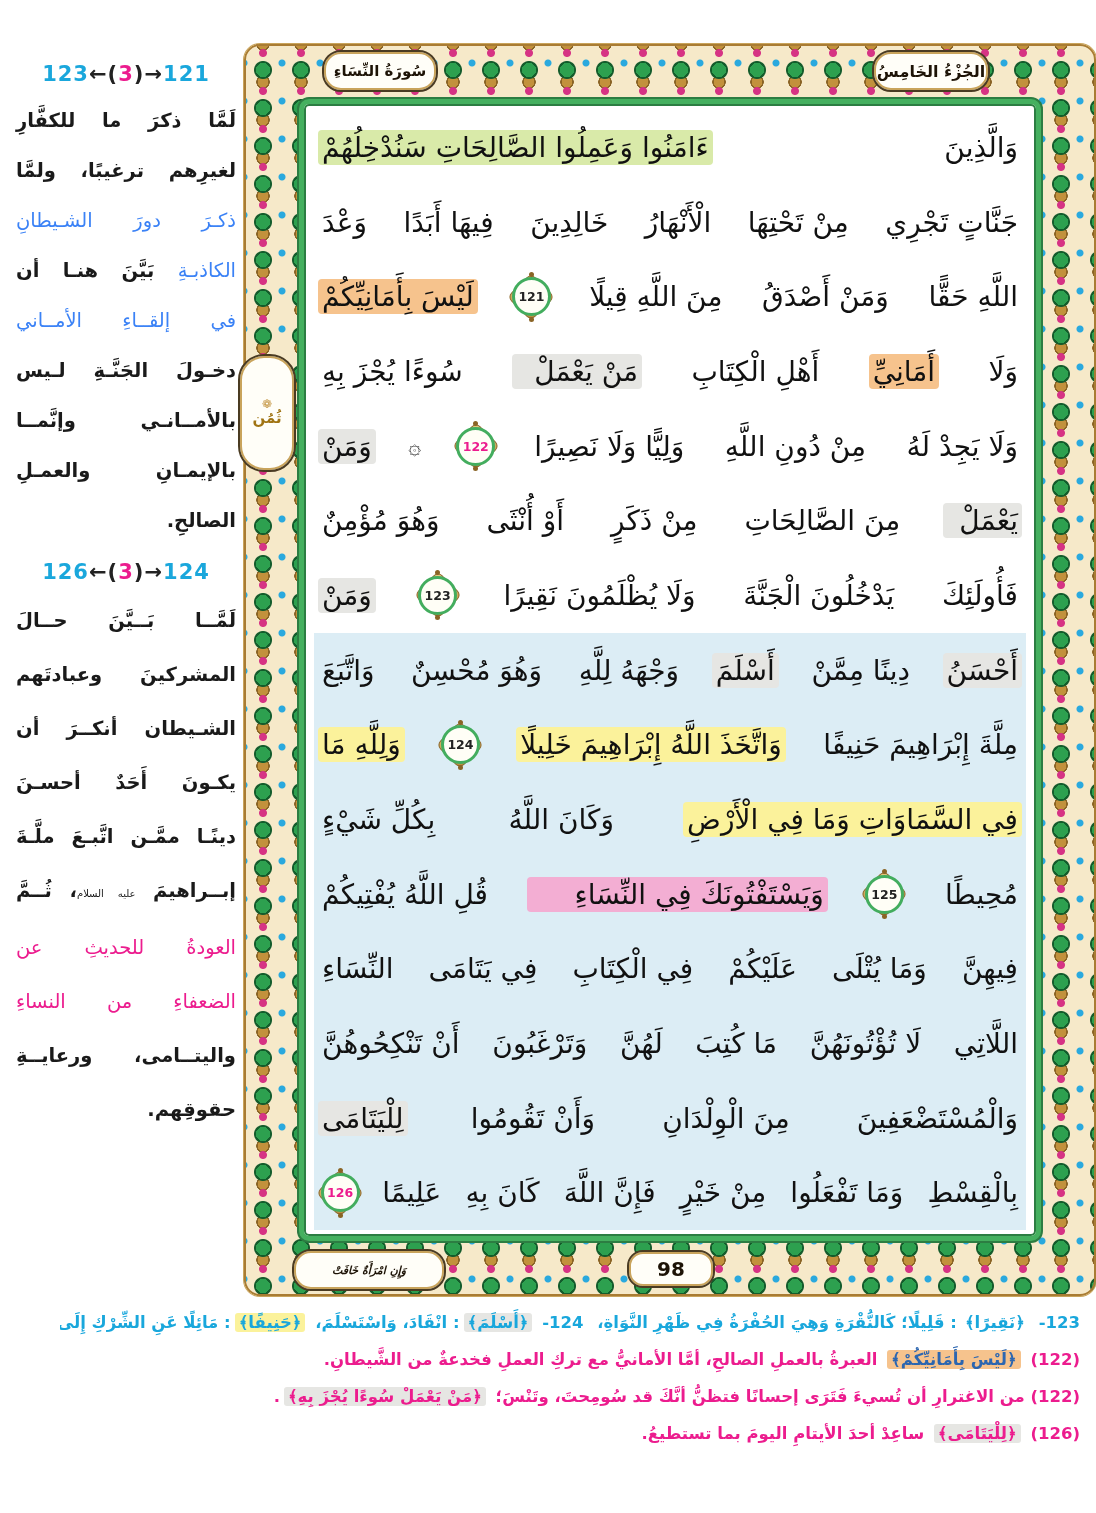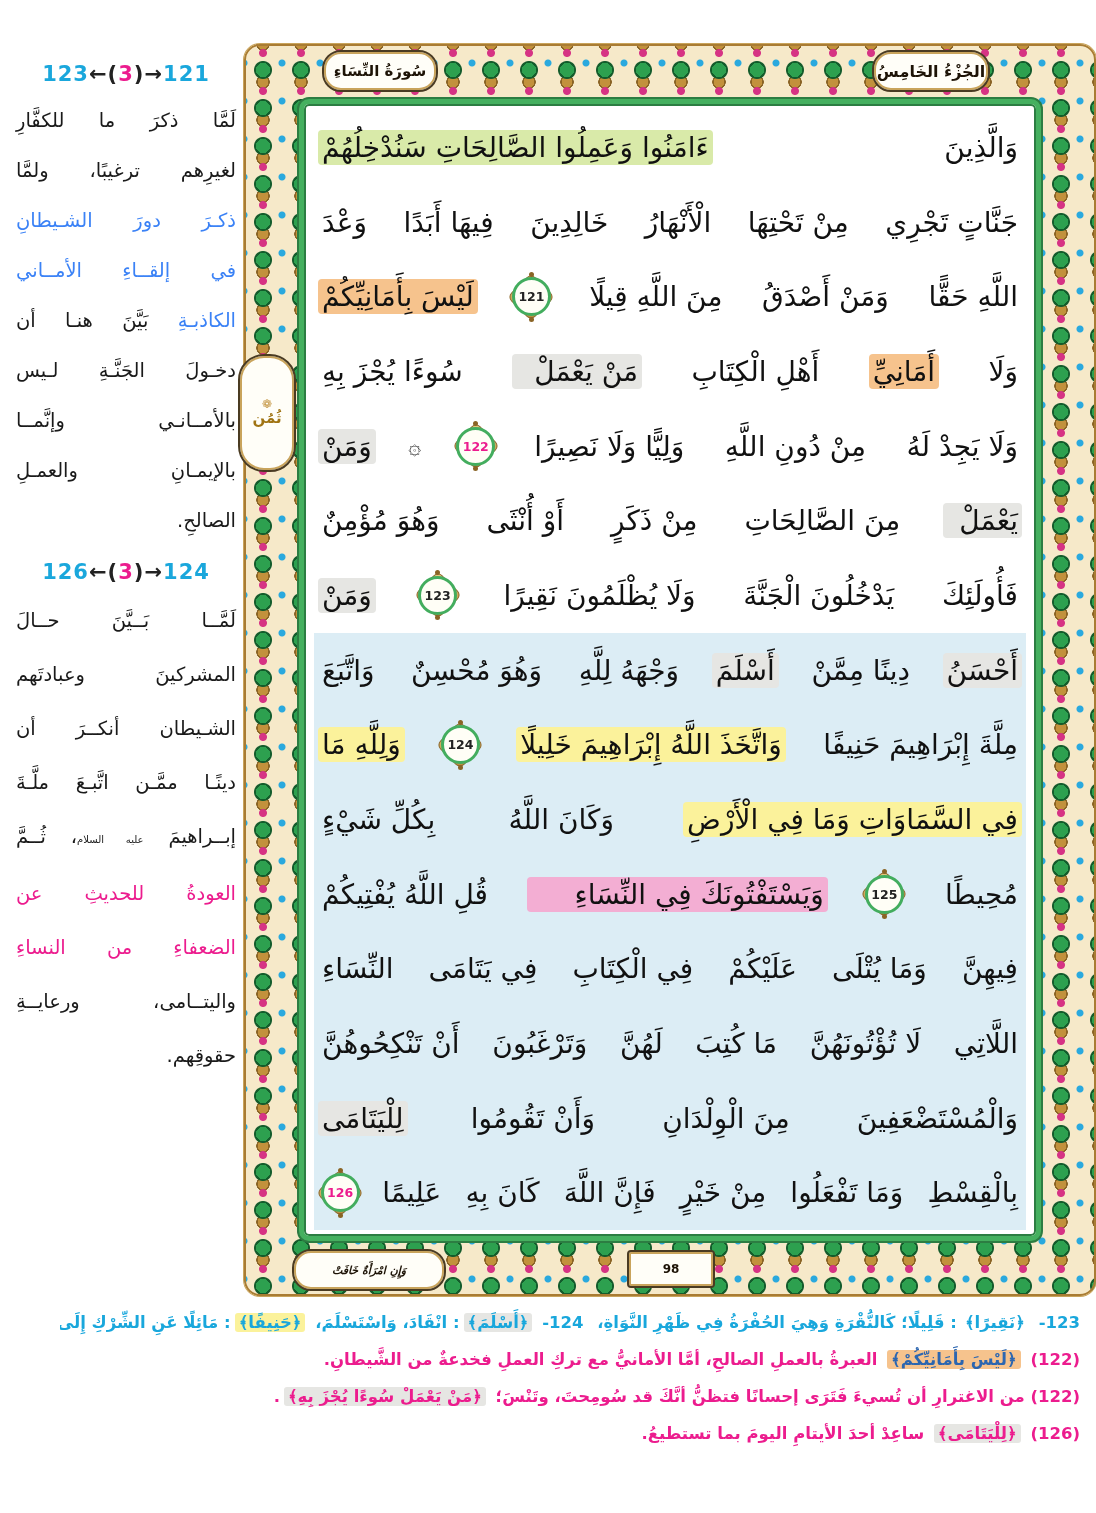--- a/index.html
+++ b/index.html
@@ -7,21 +7,21 @@
        font-family:"DejaVu Sans",sans-serif;}
   
   #sidebar{position:absolute;left:16px;top:62px;width:220px;direction:rtl;}
   .sb-head{direction:ltr;text-align:center;font-size:21px;font-weight:bold;letter-spacing:1px;
            margin-bottom:10px;white-space:nowrap;}
   .sb-head span{display:inline-block;}
   .sline{font-size:19.5px;line-height:50px;text-align:justify;text-align-last:justify;
          white-space:nowrap;color:#1a1a1a;}
   #sb-block2 .sline{line-height:54px;}
   .sline.end{text-align-last:right;}
-  .c-k{color:#1a1a1a;} .c-b{color:#3b82f6;} .c-m{color:#ec1c8e;}
+  .c-k{color:#1a1a1a;font-weight:bold;} .c-b{color:#3b82f6;} .c-m{color:#ec1c8e;}
   .c-s{font-size:10px;color:#1a1a1a;}
   .hc{color:#1aa7dc;} .hm{color:#ec1c8e;} .hk{color:#222;}
   #sb-block2{margin-top:14px;}
   
   #frame{position:absolute;left:244px;top:44px;width:852px;height:1252px;border-radius:16px;
     background-color:#f6e9c9;
     background-image:
       radial-gradient(circle at 19px 9px,  #d63384 0 3.5px, transparent 4.5px),
       radial-gradient(circle at 19px 26px, #2da04f 0 7px, #145c2c 7px 8.5px, transparent 9.5px),
       radial-gradient(circle at 0px  19px, #2aa9de 0 3px, transparent 4px),
@@ -32,21 +32,21 @@
     box-shadow:inset 0 0 0 2px #a97c33, 0 0 0 1px #c9a45c;}
   #inner{position:absolute;inset:55px;background:#ffffff;border:5px solid #45b05f;
          border-radius:10px;box-shadow:0 0 0 2px #2c7d42, inset 0 0 0 2px #2c7d42;
          padding:6px 10px 6px 10px;}
   .cartouche{position:absolute;background:#fffef8;border:2px solid #4a3b22;border-radius:19px;
              box-shadow:inset 0 0 0 2px #c9a45c;display:flex;align-items:center;justify-content:center;
              font-weight:bold;color:#1d1306;z-index:3;}
   #cart-surah{left:78px;top:6px;width:112px;height:38px;font-size:15px;}
   #cart-juz{left:628px;top:6px;width:114px;height:38px;font-size:16px;}
   #cart-catch{left:48px;bottom:5px;width:150px;height:38px;font-size:11px;font-style:italic;}
-  #cart-page{left:383px;bottom:8px;width:84px;height:34px;font-size:12px;border-radius:4px;}
+  #cart-page{left:383px;bottom:8px;width:84px;height:34px;font-size:20px;border-radius:16px;}
   #cart-thumn{left:-6px;top:310px;width:54px;height:114px;border-radius:26px;
               flex-direction:column;font-size:15px;color:#a07414;}
   #cart-thumn .orn{font-size:12px;color:#c2913c;line-height:10px;}
   
   #qtext{position:absolute;inset:6px 10px;display:flex;flex-direction:column;direction:rtl;}
   .qline{flex:1 1 0;display:flex;align-items:center;justify-content:space-between;
          font-size:28px;color:#111;white-space:nowrap;padding:0 4px;overflow:hidden;}
   .qline.blue{background:#dcedf5;}
   .qseg{padding:1px 4px;border-radius:4px;}
   .rosette{display:inline-flex;align-items:center;justify-content:center;
@@ -70,34 +70,35 @@
 </head>
 <body>
 
 <div id="sidebar">
   <div id="sb-block1">
     <div class="sb-head"><span class="hc">123</span><span class="hk">←</span><span class="hk">(</span><span class="hm">3</span><span class="hk">)</span><span class="hk">→</span><span class="hc">121</span></div>
     <div class="sb-lines">
         <div class="sline"><span class="c-k">لَمَّا ذكرَ ما للكفَّارِ</span></div>
         <div class="sline"><span class="c-k">لغيرِهم ترغيبًا، ولمَّا</span></div>
         <div class="sline"><span class="c-b">ذكـرَ دورَ الشـيطانِ</span></div>
+        <div class="sline"><span class="c-b">الكاذبـةِ</span><span class="c-k"> بَيَّنَ هنـا أن</span></div>
         <div class="sline"><span class="c-b">في إلقــاءِ الأمــاني</span></div>
-        <div class="sline"><span class="c-b">الكاذبـةِ</span><span class="c-k"> بَيَّنَ هنـا أن</span></div>
         <div class="sline"><span class="c-k">دخـولَ الجَنَّـةِ لـيس</span></div>
         <div class="sline"><span class="c-k">بالأمــانـي وإنَّمــا</span></div>
         <div class="sline"><span class="c-k">بالإيمـانِ والعمـلِ</span></div>
         <div class="sline end"><span class="c-k">الصالحِ.</span></div>
       </div>
   </div>
   <div id="sb-block2">
     <div class="sb-head"><span class="hc">126</span><span class="hk">←</span><span class="hk">(</span><span class="hm">3</span><span class="hk">)</span><span class="hk">→</span><span class="hc">124</span></div>
     <div class="sb-lines">
         <div class="sline"><span class="c-k">لَمَّــا بَــيَّنَ حــالَ</span></div>
         <div class="sline"><span class="c-k">المشركينَ وعبادتَهم</span></div>
         <div class="sline"><span class="c-k">الشـيطان أنكــرَ أن</span></div>
+        <div class="sline"><span class="c-k">يكـونَ أَحَدٌ أحسـنَ</span></div>
         <div class="sline"><span class="c-k">دينًـا ممَّـن اتَّبـعَ ملَّـةَ</span></div>
         <div class="sline"><span class="c-k">إبــراهيمَ </span><span class="c-s">عليه السلام</span><span class="c-k">، ثُــمَّ</span></div>
         <div class="sline"><span class="c-m">العودةُ للحديثِ عن</span></div>
         <div class="sline"><span class="c-m">الضعفاءِ من النساءِ</span></div>
         <div class="sline"><span class="c-k">واليتــامى، ورعايــةِ</span></div>
         <div class="sline end"><span class="c-k">حقوقِهم.</span></div>
       </div>
   </div>
 </div>
 

